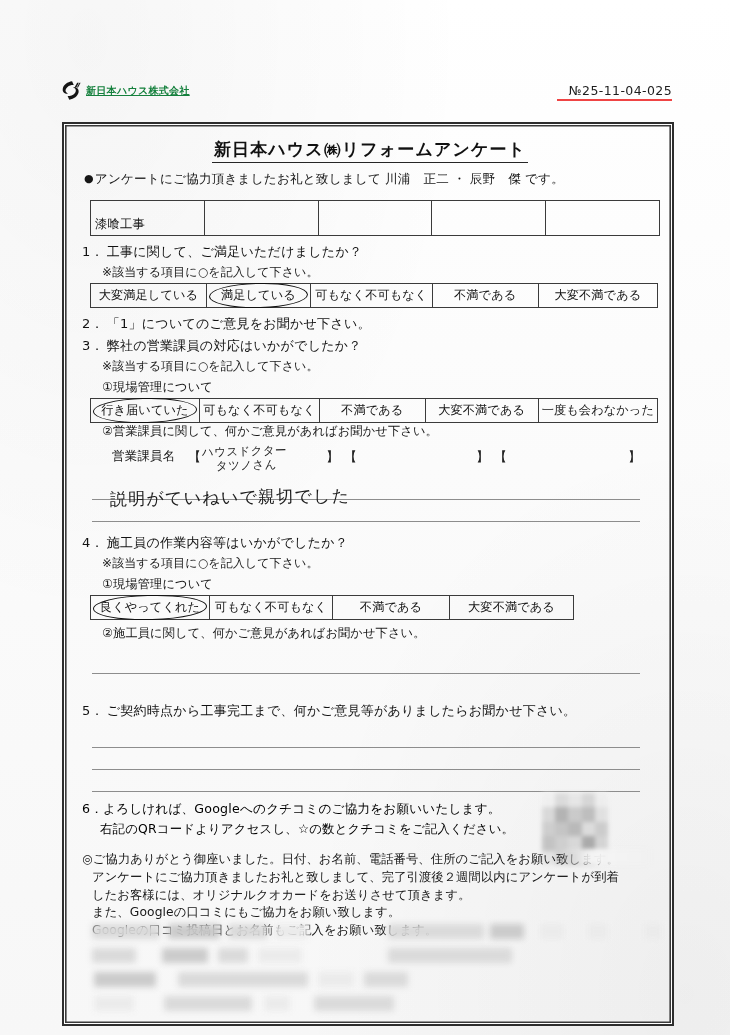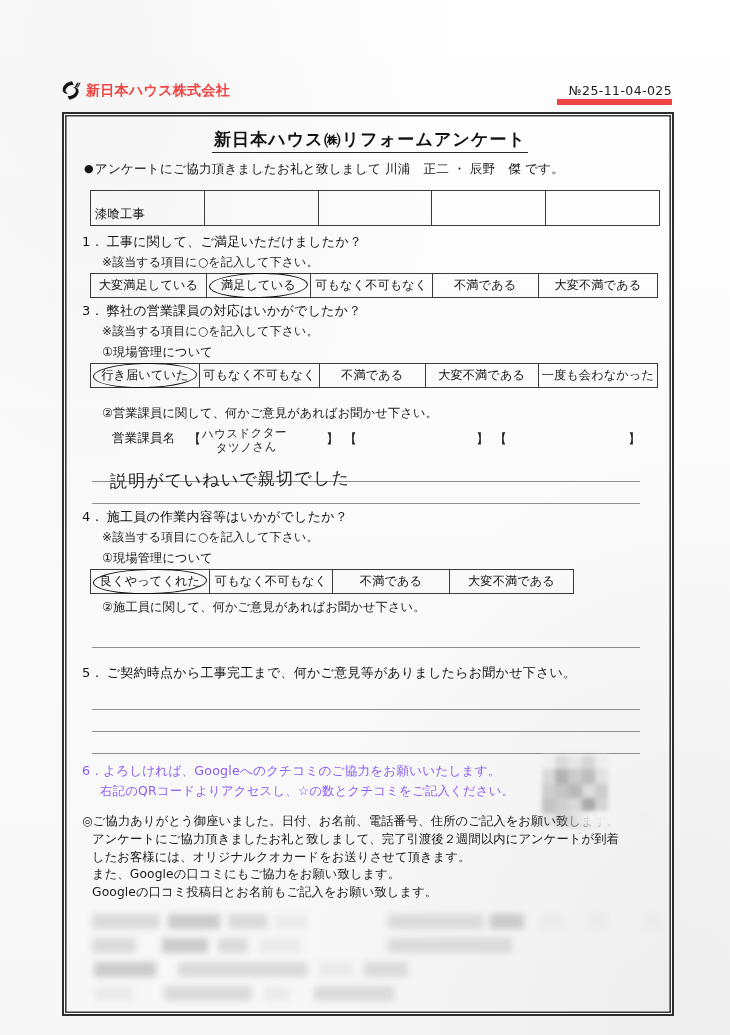--- a/index.html
+++ b/index.html
@@ -47,44 +47,45 @@
     display: flex;
     align-items: center;
     gap: 5px;
   }
   .brand-mark {
     width: 21px;
     height: 21px;
     flex: 0 0 auto;
   }
   .brand-name {
-    font-size: 14px;
+    font-size: 10px;
     font-weight: bold;
     letter-spacing: 0.3px;
     white-space: nowrap;
-    color: #ef4444;
+    color: #15803d;
+    text-decoration: underline;
   }
   .doc-no {
     position: absolute;
     right: 0;
     top: 3px;
     font-size: 12.5px;
     letter-spacing: 0.4px;
-    border-bottom: 6px solid #ef4444;
+    border-bottom: 2px solid #ef4444;
     padding-bottom: 1px;
     white-space: nowrap;
     color: #1d1d1d;
     padding-left: 12px;
   }
 
   
   #form-frame {
     position: absolute;
     left: 62px;
-    top: 112px;
+    top: 122px;
     width: 608px;
     height: 900px;
     border: 2px solid #2e2e2e;
     box-shadow: inset 0 0 0 1px #ffffff, inset 0 0 0 2.6px #3a3a3a;
     background: transparent;
   }
   #form-body {
     position: absolute;
     left: 0;
     top: 0;
@@ -240,21 +241,21 @@
     transform: rotate(-1.4deg);
     white-space: nowrap;
   }
 
   
   .g-block { margin: 9px 0 0 0; position: relative; }
   .g-line {
     font-size: 12.6px;
     letter-spacing: 0.2px;
     margin-top: 3px;
-    color: #8b5cf6;
+    color: #000000;
   }
   .g-line.first { margin-top: 0; }
   .g-line.indent { margin-left: 18px; font-size: 12.4px; }
 
   #qr-blur {
     position: absolute;
     right: 50px;
     top: -8px;
     width: 66px;
     height: 72px;
@@ -352,38 +353,41 @@
             <tr>
           <td class="opt" style="width:114px">大変満足している</td>
           <td class="opt circled" style="width:106px">満足している</td>
           <td class="opt" style="width:118px">可もなく不可もなく</td>
           <td class="opt" style="width:112px">不満である</td>
           <td class="opt" style="width:122px">大変不満である</td>
         </tr>
       </tbody>
         </table>
 
+      <div class="q">
+        <span class="qn">2．</span><span>「1」についてのご意見をお聞かせ下さい。</span>
+      </div>
 
       <div class="q" style="margin-top:4px">
         <span class="qn">3．</span><span>弊社の営業課員の対応はいかがでしたか？</span>
       </div>
       <div class="note">※該当する項目に○を記入して下さい。</div>
       <div class="sub">①現場管理について</div>
       <table class="grid answer-table" id="q3-table">
         <tbody>
             <tr>
           <td class="opt circled" style="width:110px">行き届いていた</td>
           <td class="opt" style="width:116px">可もなく不可もなく</td>
           <td class="opt" style="width:115px">不満である</td>
           <td class="opt" style="width:116px">大変不満である</td>
           <td class="opt" style="width:115px">一度も会わなかった</td>
         </tr>
       </tbody>
         </table>
-      <div class="sub" style="margin-top:17px">②営業課員に関して、何かご意見があればお聞かせ下さい。</div>
+      <div class="sub" style="margin-top:0">②営業課員に関して、何かご意見があればお聞かせ下さい。</div>
 
       <div class="name-row">
         <span class="name-label">営業課員名</span>
         <span class="brk" style="left:76px">【</span>
         <span class="hand-name" style="left:90px; top:-2px;">ハウスドクター</span>
         <span class="hand-name" style="left:104px; top:12px;">タツノさん</span>
         <span class="brk" style="left:214px">】</span>
         <span class="brk" style="left:232px">【</span>
         <span class="hand-name" style="left:248px; top:0px;"></span>
         <span class="brk" style="left:364px">】</span>
@@ -391,42 +395,42 @@
         <span class="hand-name" style="left:398px; top:0px;"></span>
         <span class="brk" style="left:516px">】</span>
       </div>
 
       <div class="lines" style="margin-top:-2px">
         <div class="rule short"></div>
         <div class="handwriting" style="left:18px; top:8px;">説明がていねいで親切でした</div>
         <div class="rule short"></div>
       </div>
 
-      <div class="q" style="margin-top:4px">
+      <div class="q" style="margin-top:12px">
         <span class="qn">4．</span><span>施工員の作業内容等はいかがでしたか？</span>
       </div>
       <div class="note">※該当する項目に○を記入して下さい。</div>
       <div class="sub">①現場管理について</div>
       <table class="grid answer-table" id="q4-table">
         <tbody>
             <tr>
           <td class="opt circled" style="width:114px">良くやってくれた</td>
           <td class="opt" style="width:118px">可もなく不可もなく</td>
           <td class="opt" style="width:112px">不満である</td>
           <td class="opt" style="width:119px">大変不満である</td>
         </tr>
       </tbody>
         </table>
       <div class="sub" style="margin-top:5px">②施工員に関して、何かご意見があればお聞かせ下さい。</div>
       <div class="lines" style="margin-top:10px">
         <div class="rule short"></div>
         <div class="handwriting" style="left:18px; top:8px;"></div>
       </div>
 
-      <div class="q" style="margin-top:16px">
+      <div class="q" style="margin-top:28px">
         <span class="qn">5．</span><span>ご契約時点から工事完工まで、何かご意見等がありましたらお聞かせ下さい。</span>
       </div>
       <div class="lines" style="margin-top:6px">
         <div class="rule short"></div>
         <div class="rule short"></div>
         <div class="rule short"></div>
         <div class="handwriting" style="left:18px; top:8px;"></div>
       </div>
 
       <div class="g-block">

